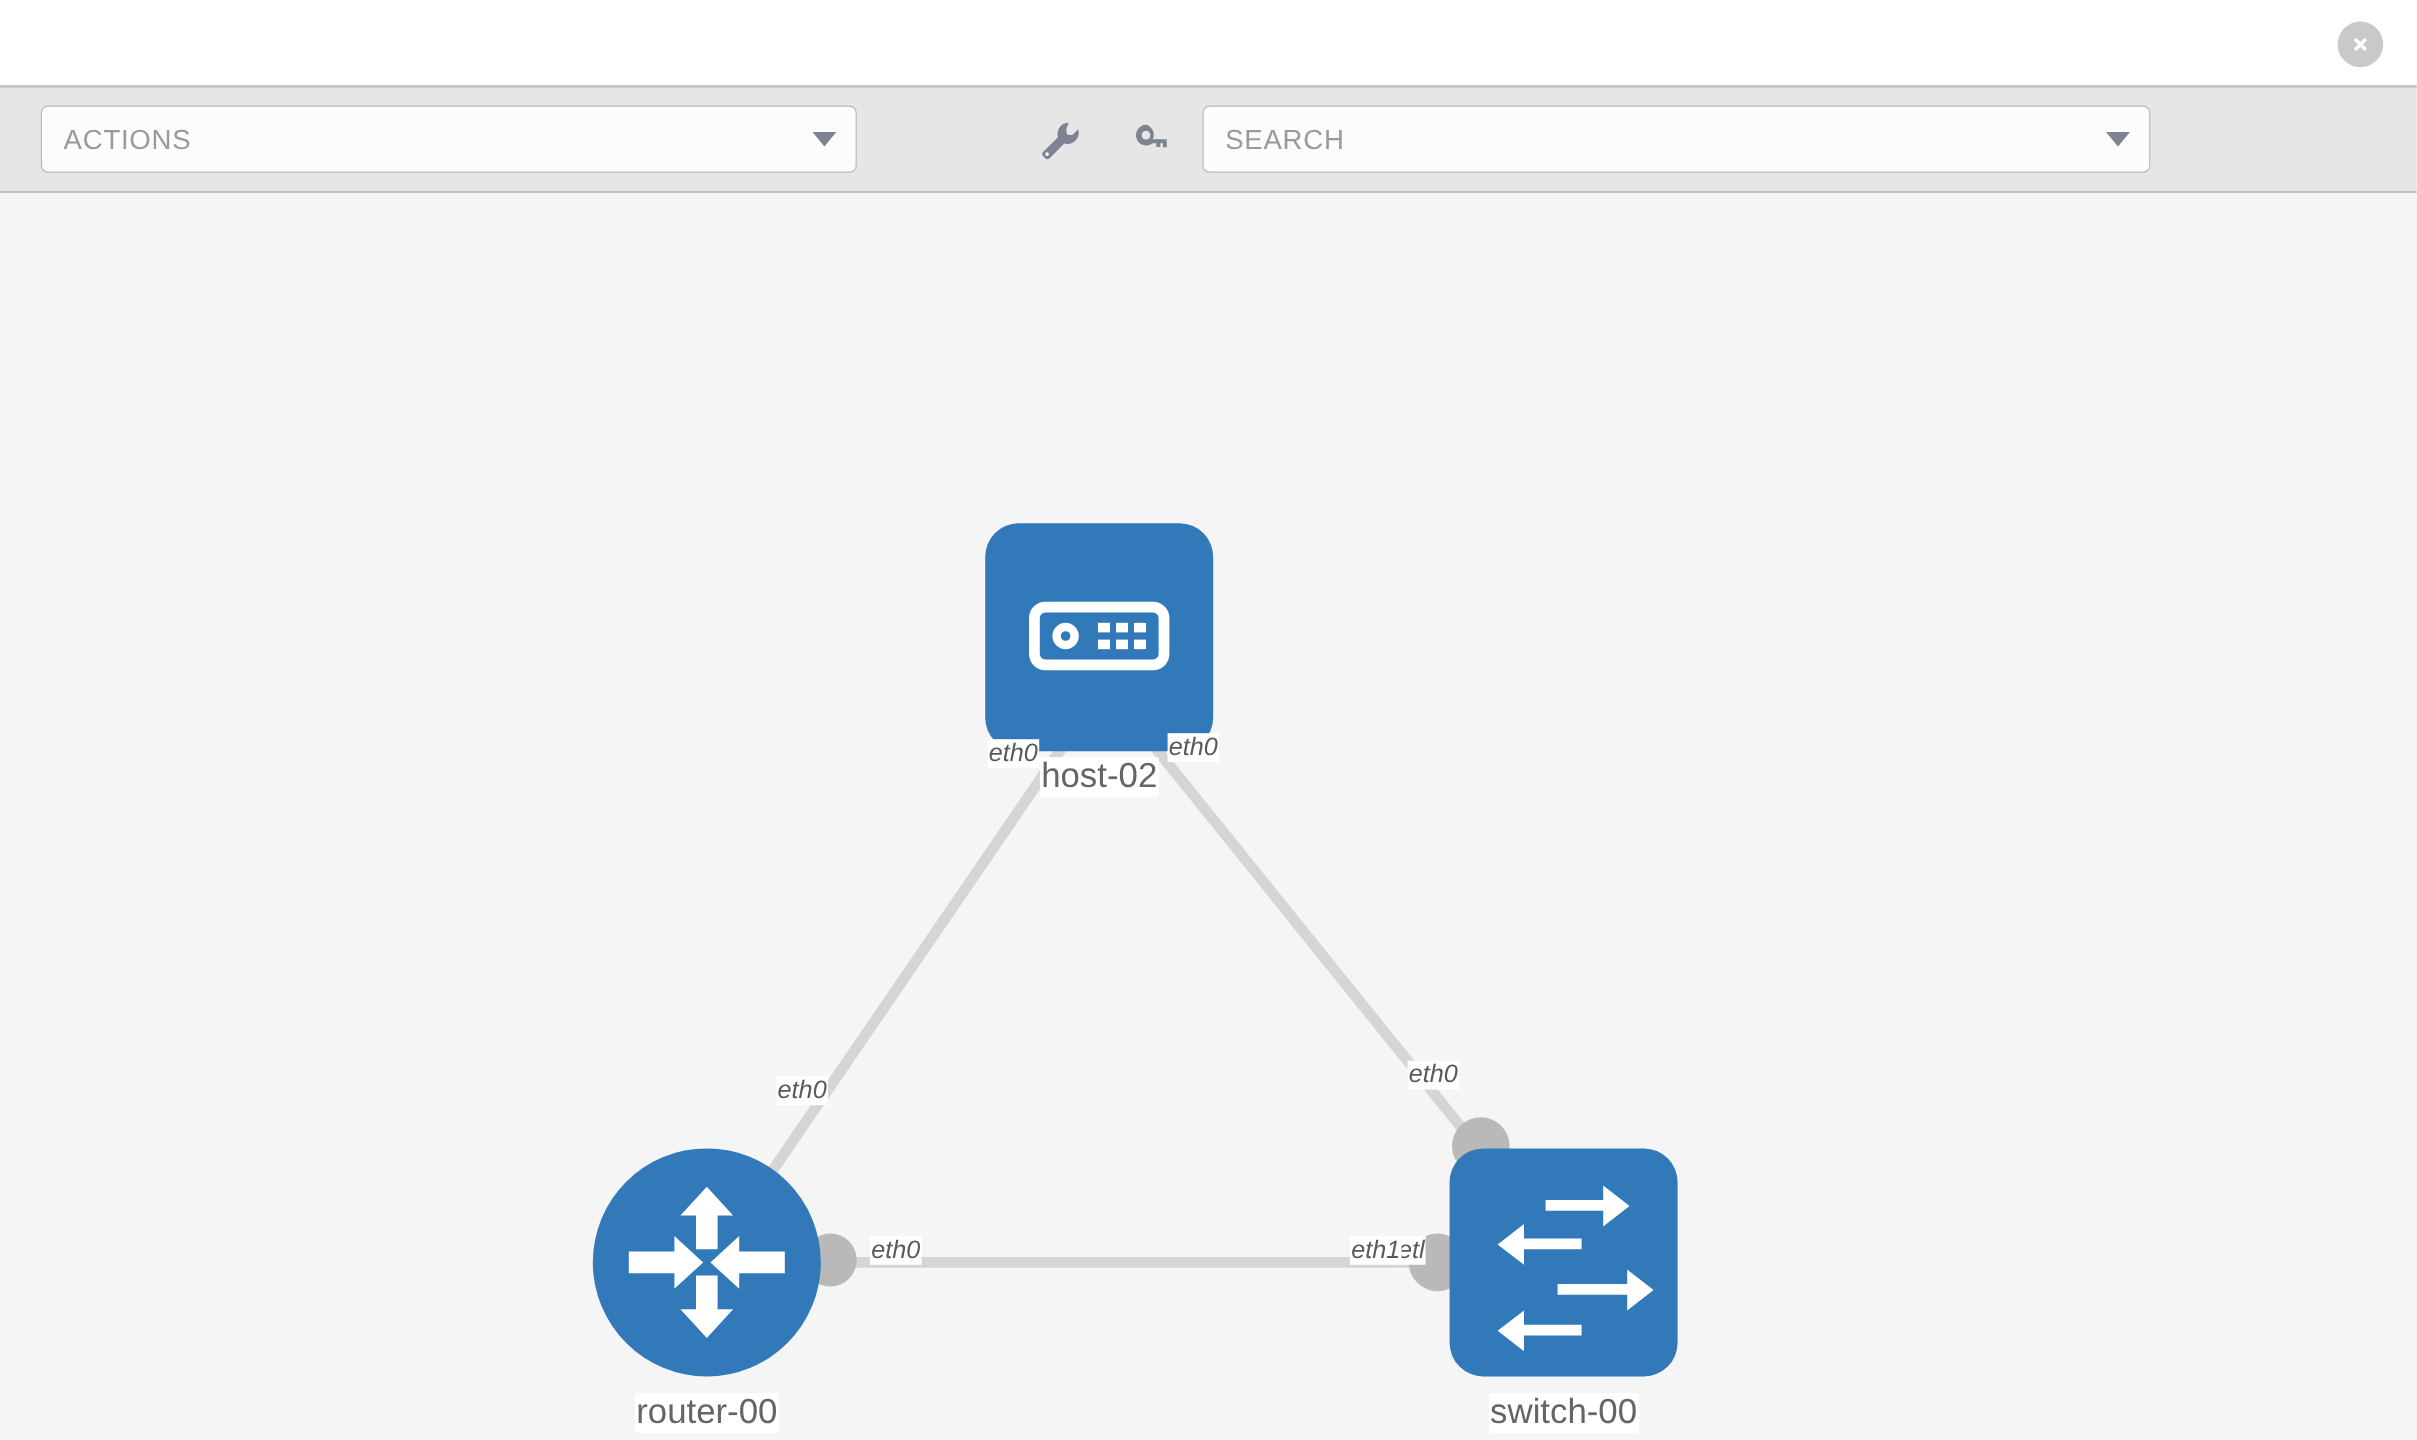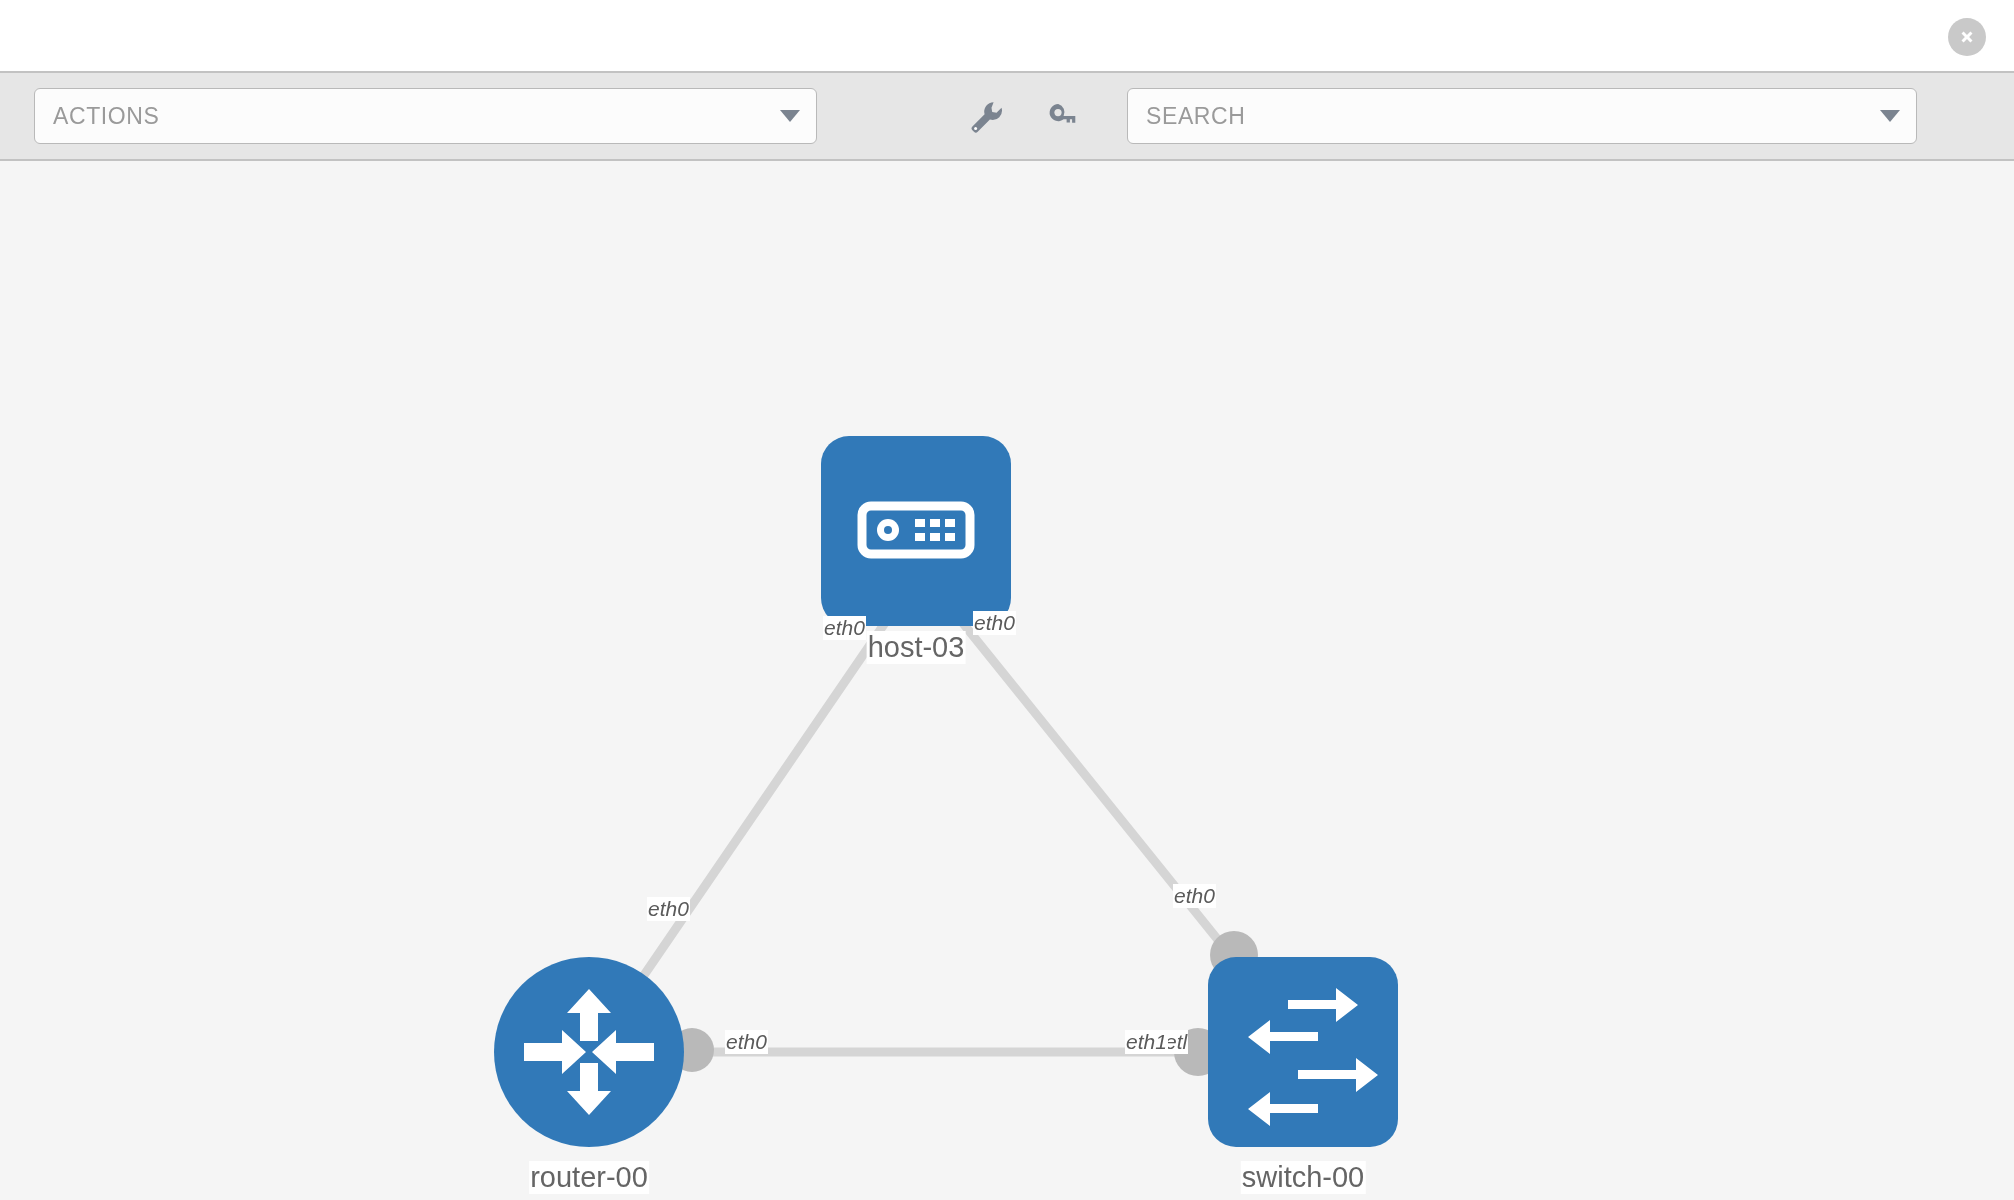--- a/index.html
+++ b/index.html
@@ -62,21 +62,21 @@
     height: 90px;
     background: #e6e6e6;
     border-top: 2px solid #c2c2c2;
     border-bottom: 2px solid #c2c2c2;
     display: flex;
     align-items: center;
   }
 
   .actions-select {
     margin-left: 34px;
-    width: 783px;
+    width: 680px;
     height: 56px;
     background: #fcfcfc;
     border: 1.5px solid #b9b9b9;
     border-radius: 6px;
     display: flex;
     align-items: center;
     padding: 0 16px 0 18px;
     cursor: pointer;
     position: relative;
   }
@@ -96,21 +96,21 @@
 
   .tool-icons {
     margin-left: 150px;
     display: flex;
     align-items: center;
     gap: 42px;
   }
   .tool-icon { cursor: pointer; display: block; }
 
   .search-box {
-    margin-left: 46px;
+    margin-left: 24px;
     width: 790px;
     height: 56px;
     background: #fcfcfc;
     border: 1.5px solid #b9b9b9;
     border-radius: 6px;
     display: flex;
     align-items: center;
     padding: 0 16px 0 18px;
     cursor: text;
     position: relative;
@@ -273,21 +273,21 @@
 
           <path d="M1318 880 l0 -9 l-48 0 l0 -12 l-22 17 l22 17 l0 -13 Z"></path>
 
           <path d="M1298 918 l0 -9 l58 0 l0 -12 l22 17 l-22 17 l0 -13 Z"></path>
 
           <path d="M1318 952 l0 -9 l-48 0 l0 -12 l-22 17 l22 17 l0 -13 Z"></path>
         </g>
       </g>
     </svg>
 
-    <div class="node-label" style="left:916px; top:470px;">host-03</div>
+    <div class="node-label" style="left:916px; top:470px;">host-02</div>
 
     <div class="node-label" style="left:589px; top:1000px;">router-00</div>
 
     <div class="node-label" style="left:1303px; top:1000px;">switch-00</div>
 
     <div class="iface-label" style="left:823px; top:455px;">eth0</div>
 
     <div class="iface-label" style="left:973px; top:450px;">eth0</div>
 
     <div class="iface-label" style="left:647px; top:736px;">eth0</div>

